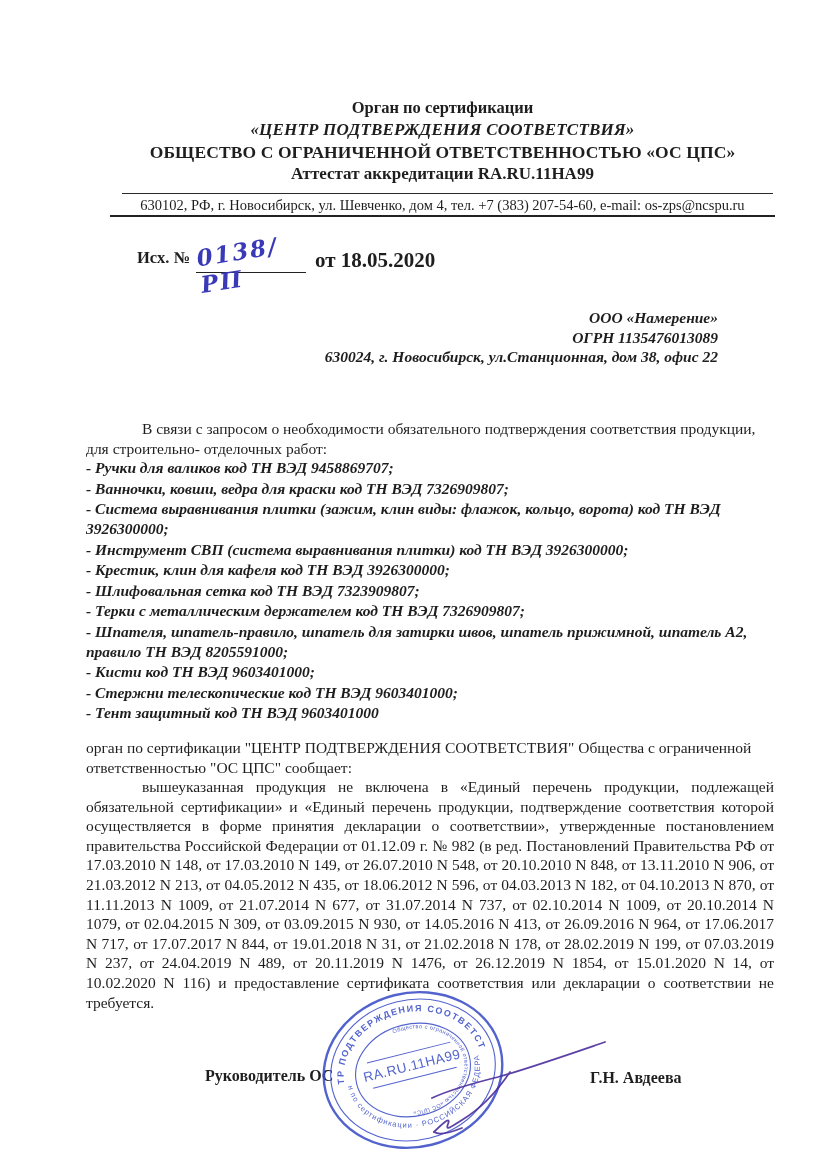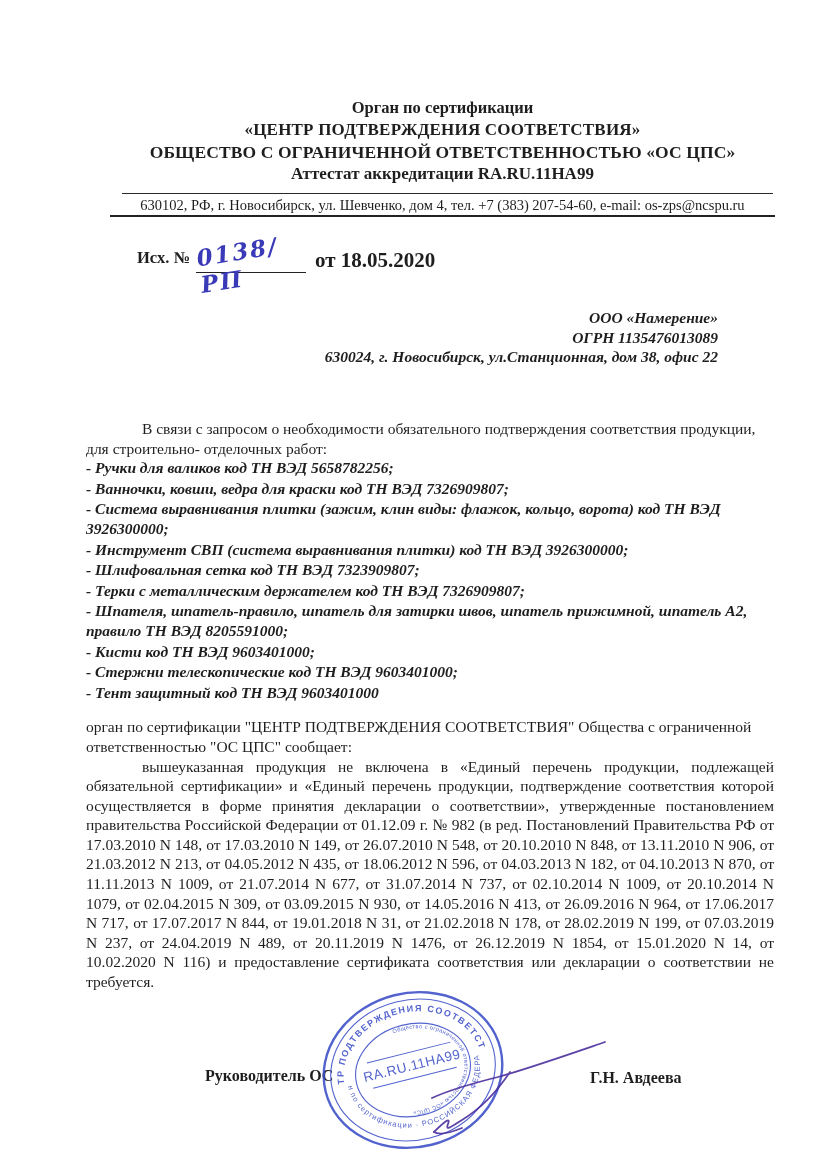--- a/index.html
+++ b/index.html
@@ -11,21 +11,21 @@
     font-family:"Liberation Serif", serif;
     color:#1e1e1e;
     overflow:hidden;
   }
   
   .letterhead {
     position:absolute; top:97px; left:110px; width:665px;
     text-align:center; font-weight:bold; line-height:22px;
   }
   .lh-1 { font-size:16.5px; }
-  .lh-2 { font-size:17px; letter-spacing:.2px; }
+  .lh-2 { font-size:17px; letter-spacing:.2px;font-style:italic; }
   .lh-3 { font-size:17.5px; letter-spacing:.1px; }
   .lh-4 { font-size:17px; }
   .rule-thin  { position:absolute; top:193px; left:122px; width:651px; height:0;
                 border-top:1.3px solid #2a2a2a; }
   .rule-thick { position:absolute; top:215px; left:110px; width:665px; height:0;
                 border-top:2.6px solid #222; }
   .lh-address {
     position:absolute; top:196px; left:110px; width:665px;
     text-align:center; font-size:14.5px; line-height:18px;
   }
@@ -88,24 +88,25 @@
   <div class="ref-date">от 18.05.2020</div>
 
   <div class="addressee">
     <div>ООО «Намерение»</div>
     <div>ОГРН 1135476013089</div>
     <div>630024, г. Новосибирск, ул.Станционная, дом 38, офис 22</div>
   </div>
 
   <div class="body-text">
     <p class="p-intro">В связи с запросом о необходимости обязательного подтверждения соответствия продукции, для строительно- отделочных работ:</p>
-    <p class="item">- Ручки для валиков код ТН ВЭД 5658782256;</p>
+    <p class="item">- Ручки для валиков код ТН ВЭД 9458869707;</p>
     <p class="item">- Ванночки, ковши, ведра для краски код ТН ВЭД 7326909807;</p>
     <p class="item">- Система выравнивания плитки (зажим, клин виды: флажок, кольцо, ворота) код ТН ВЭД 3926300000;</p>
     <p class="item">- Инструмент СВП (система выравнивания плитки) код ТН ВЭД 3926300000;</p>
+    <p class="item">- Крестик, клин для кафеля код ТН ВЭД 3926300000;</p>
     <p class="item">- Шлифовальная сетка код ТН ВЭД 7323909807;</p>
     <p class="item">- Терки с металлическим держателем код ТН ВЭД 7326909807;</p>
     <p class="item">- Шпателя, шпатель-правило, шпатель для затирки швов, шпатель прижимной, шпатель А2, правило ТН ВЭД 8205591000;</p>
     <p class="item">- Кисти код ТН ВЭД 9603401000;</p>
     <p class="item">- Стержни телескопические код ТН ВЭД 9603401000;</p>
     <p class="item">- Тент защитный код ТН ВЭД 9603401000</p>
     <p class="p-notice">орган по сертификации "ЦЕНТР ПОДТВЕРЖДЕНИЯ СООТВЕТСТВИЯ" Общества с ограниченной ответственностью "ОС ЦПС" сообщает:</p>
     <p class="p-legal">вышеуказанная продукция не включена  в «Единый перечень продукции, подлежащей обязательной сертификации» и «Единый перечень продукции, подтверждение соответствия которой осуществляется в форме принятия декларации о соответствии», утвержденные постановлением правительства Российской Федерации от 01.12.09 г. № 982 (в ред. Постановлений Правительства РФ от 17.03.2010 N 148, от 17.03.2010 N 149, от 26.07.2010 N 548, от 20.10.2010 N 848, от 13.11.2010 N 906, от 21.03.2012 N 213, от 04.05.2012 N 435, от 18.06.2012 N 596, от 04.03.2013 N 182, от 04.10.2013 N 870, от 11.11.2013 N 1009, от 21.07.2014 N 677, от 31.07.2014 N 737, от 02.10.2014 N 1009, от 20.10.2014 N 1079, от 02.04.2015 N 309, от 03.09.2015 N 930, от 14.05.2016 N 413, от 26.09.2016 N 964, от 17.06.2017 N 717, от 17.07.2017 N 844, от 19.01.2018 N 31, от 21.02.2018 N 178, от 28.02.2019 N 199, от 07.03.2019 N 237, от 24.04.2019 N 489, от 20.11.2019 N 1476, от 26.12.2019 N 1854, от 15.01.2020 N 14, от 10.02.2020 N 116) и предоставление сертификата соответствия или декларации о соответствии не требуется.</p>
   </div>
 

